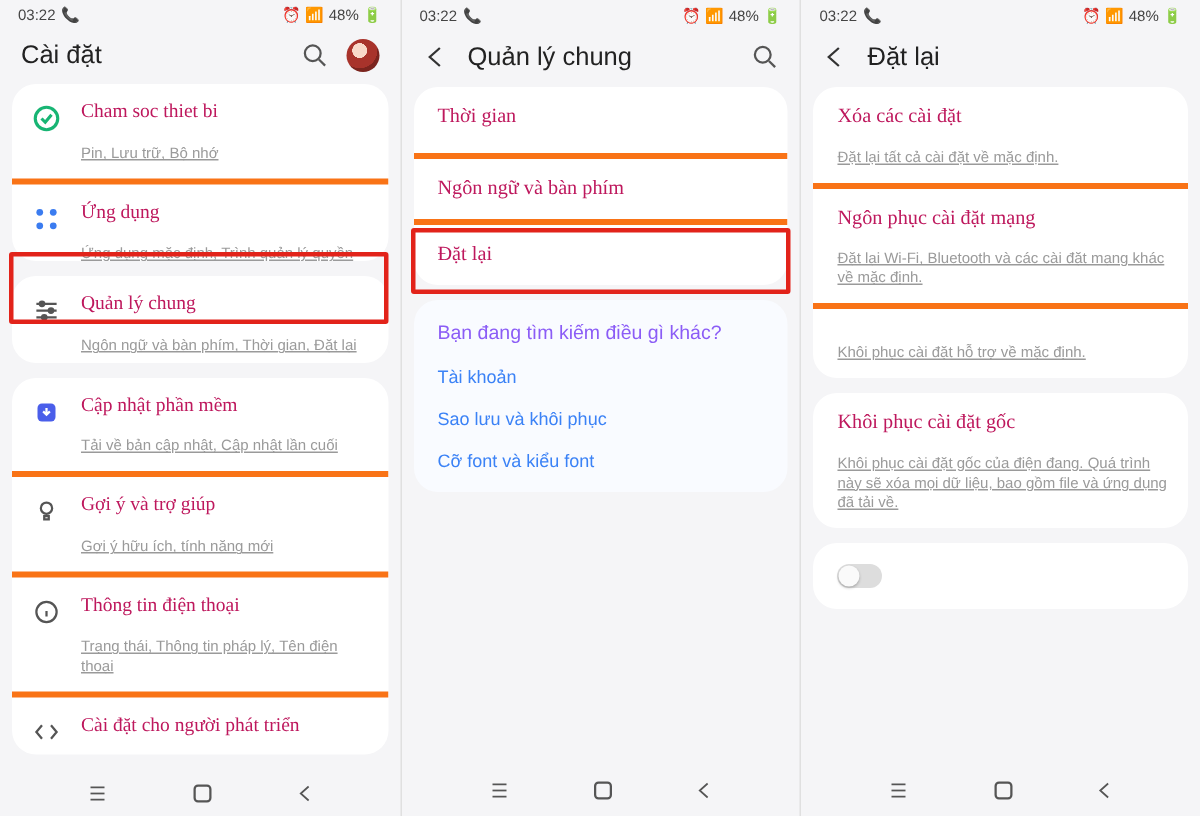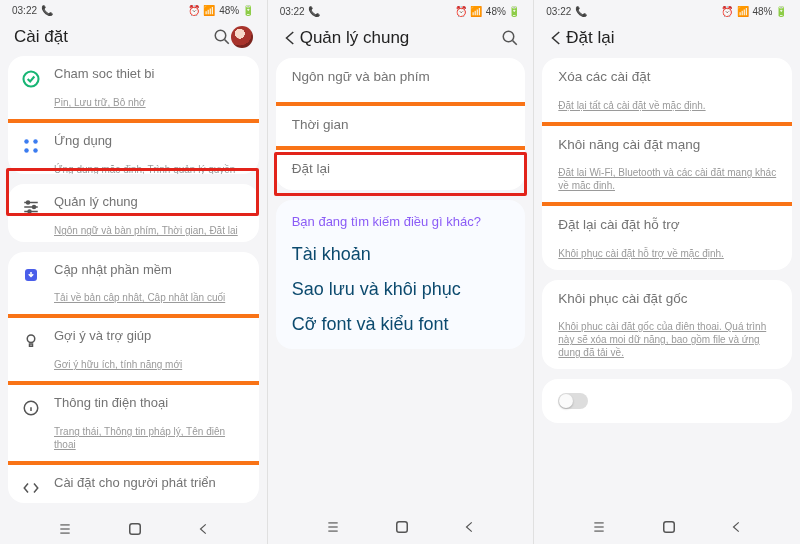--- a/index.html
+++ b/index.html
@@ -30,20 +30,21 @@
     font-size: 10px;
     color: #444;
     background: #f5f5f7;
   }
   .statusbar .left { display:flex; align-items:center; gap:4px;}
   .statusbar .right { display:flex; align-items:center; gap:3px;}
   .hdr {
     display: flex;
     align-items: center;
     padding: 6px 14px 10px 14px;
+    gap: 12px;
   }
   .hdr .title {
     font-size: 17px;
     color: #222;
     flex: 1;
     font-weight: 400;
   }
   .hdr .icon { color:#555; }
   .avatar {
     width: 22px; height: 22px; border-radius: 50%;
@@ -69,22 +70,23 @@
     flex-shrink: 0;
     display: flex;
     align-items: center;
     justify-content: center;
     margin-top: 2px;
     color: #666;
   }
   .row .txt { flex: 1; min-width:0; }
   .row .txt .t {
     font-size: 13px;
-    color: #737373;
+    color: #be185d;
     line-height: 1.3;
+    font-family: Liberation Serif, serif;
   }
   .row .txt .s {
     font-size: 10px;
     color: #9a9a9a;
     line-height: 1.3;
     margin-top: 13px;
     text-decoration: underline;
   }
   .row.noicon { padding-left: 16px; }
   .row.noicon .txt .t { font-size: 13.5px; }
@@ -93,22 +95,22 @@
     border: 3px solid #e2231a;
     pointer-events: none;
     border-radius: 2px;
   }
   .section-head {
     font-size: 13px;
     color: #8b5cf6;
     padding: 14px 16px 8px 16px;
   }
   .linkitem {
-    font-size: 18px;
-    color: #0c4a6e;
+    font-size: 12px;
+    color: #3b82f6;
     padding: 7px 16px;
   }
   .navbar {
     height: 34px;
     display: flex;
     align-items: center;
     justify-content: space-around;
     background: #f5f5f7;
     margin-top: auto;
     padding: 0 30px;
@@ -297,26 +299,26 @@
         <svg width="18" height="18" viewBox="0 0 24 24" fill="none" stroke="currentColor" stroke-width="2">
           <circle cx="10" cy="10" r="7"></circle>
           <line x1="21" y1="21" x2="15.5" y2="15.5"></line>
         </svg>
       </span>
   </div>
 
   <div class="card">
     <div class="row noicon">
         <div class="txt">
+          <div class="t">Thời gian</div>
+        </div>
+      </div>
+    <div class="row noicon">
+        <div class="txt">
           <div class="t">Ngôn ngữ và bàn phím</div>
-        </div>
-      </div>
-    <div class="row noicon">
-        <div class="txt">
-          <div class="t">Thời gian</div>
         </div>
       </div>
     <div class="row noicon">
         <div class="txt">
           <div class="t">Đặt lại</div>
         </div>
       </div>
   </div>
 
   <div class="card" style="background:#f9fbff">
@@ -373,37 +375,36 @@
 
   <div class="card">
     <div class="row noicon">
         <div class="txt">
           <div class="t">Xóa các cài đặt</div>
           <div class="s">Đặt lại tất cả cài đặt về mặc định.</div>
         </div>
       </div>
     <div class="row noicon">
         <div class="txt">
-          <div class="t">Khôi năng cài đặt mạng</div>
+          <div class="t">Ngôn phục cài đặt mạng</div>
           <div class="s">Đặt lại Wi-Fi, Bluetooth và các cài đặt mạng khác về mặc định.</div>
         </div>
       </div>
     <div class="row noicon">
         <div class="txt">
-          <div class="t">Đặt lại cài đặt hỗ trợ</div>
           <div class="s">Khôi phục cài đặt hỗ trợ về mặc định.</div>
         </div>
       </div>
   </div>
 
   <div class="card">
     <div class="row noicon">
         <div class="txt">
           <div class="t">Khôi phục cài đặt gốc</div>
-          <div class="s">Khôi phục cài đặt gốc của điện thoại. Quá trình này sẽ xóa mọi dữ năng, bao gồm file và ứng dụng đã tải về.</div>
+          <div class="s">Khôi phục cài đặt gốc của điện đang. Quá trình này sẽ xóa mọi dữ liệu, bao gồm file và ứng dụng đã tải về.</div>
         </div>
       </div>
   </div>
 
   <div class="card">
     <div class="row noicon">
       <div class="toggle"></div>
     </div>
   </div>
 

